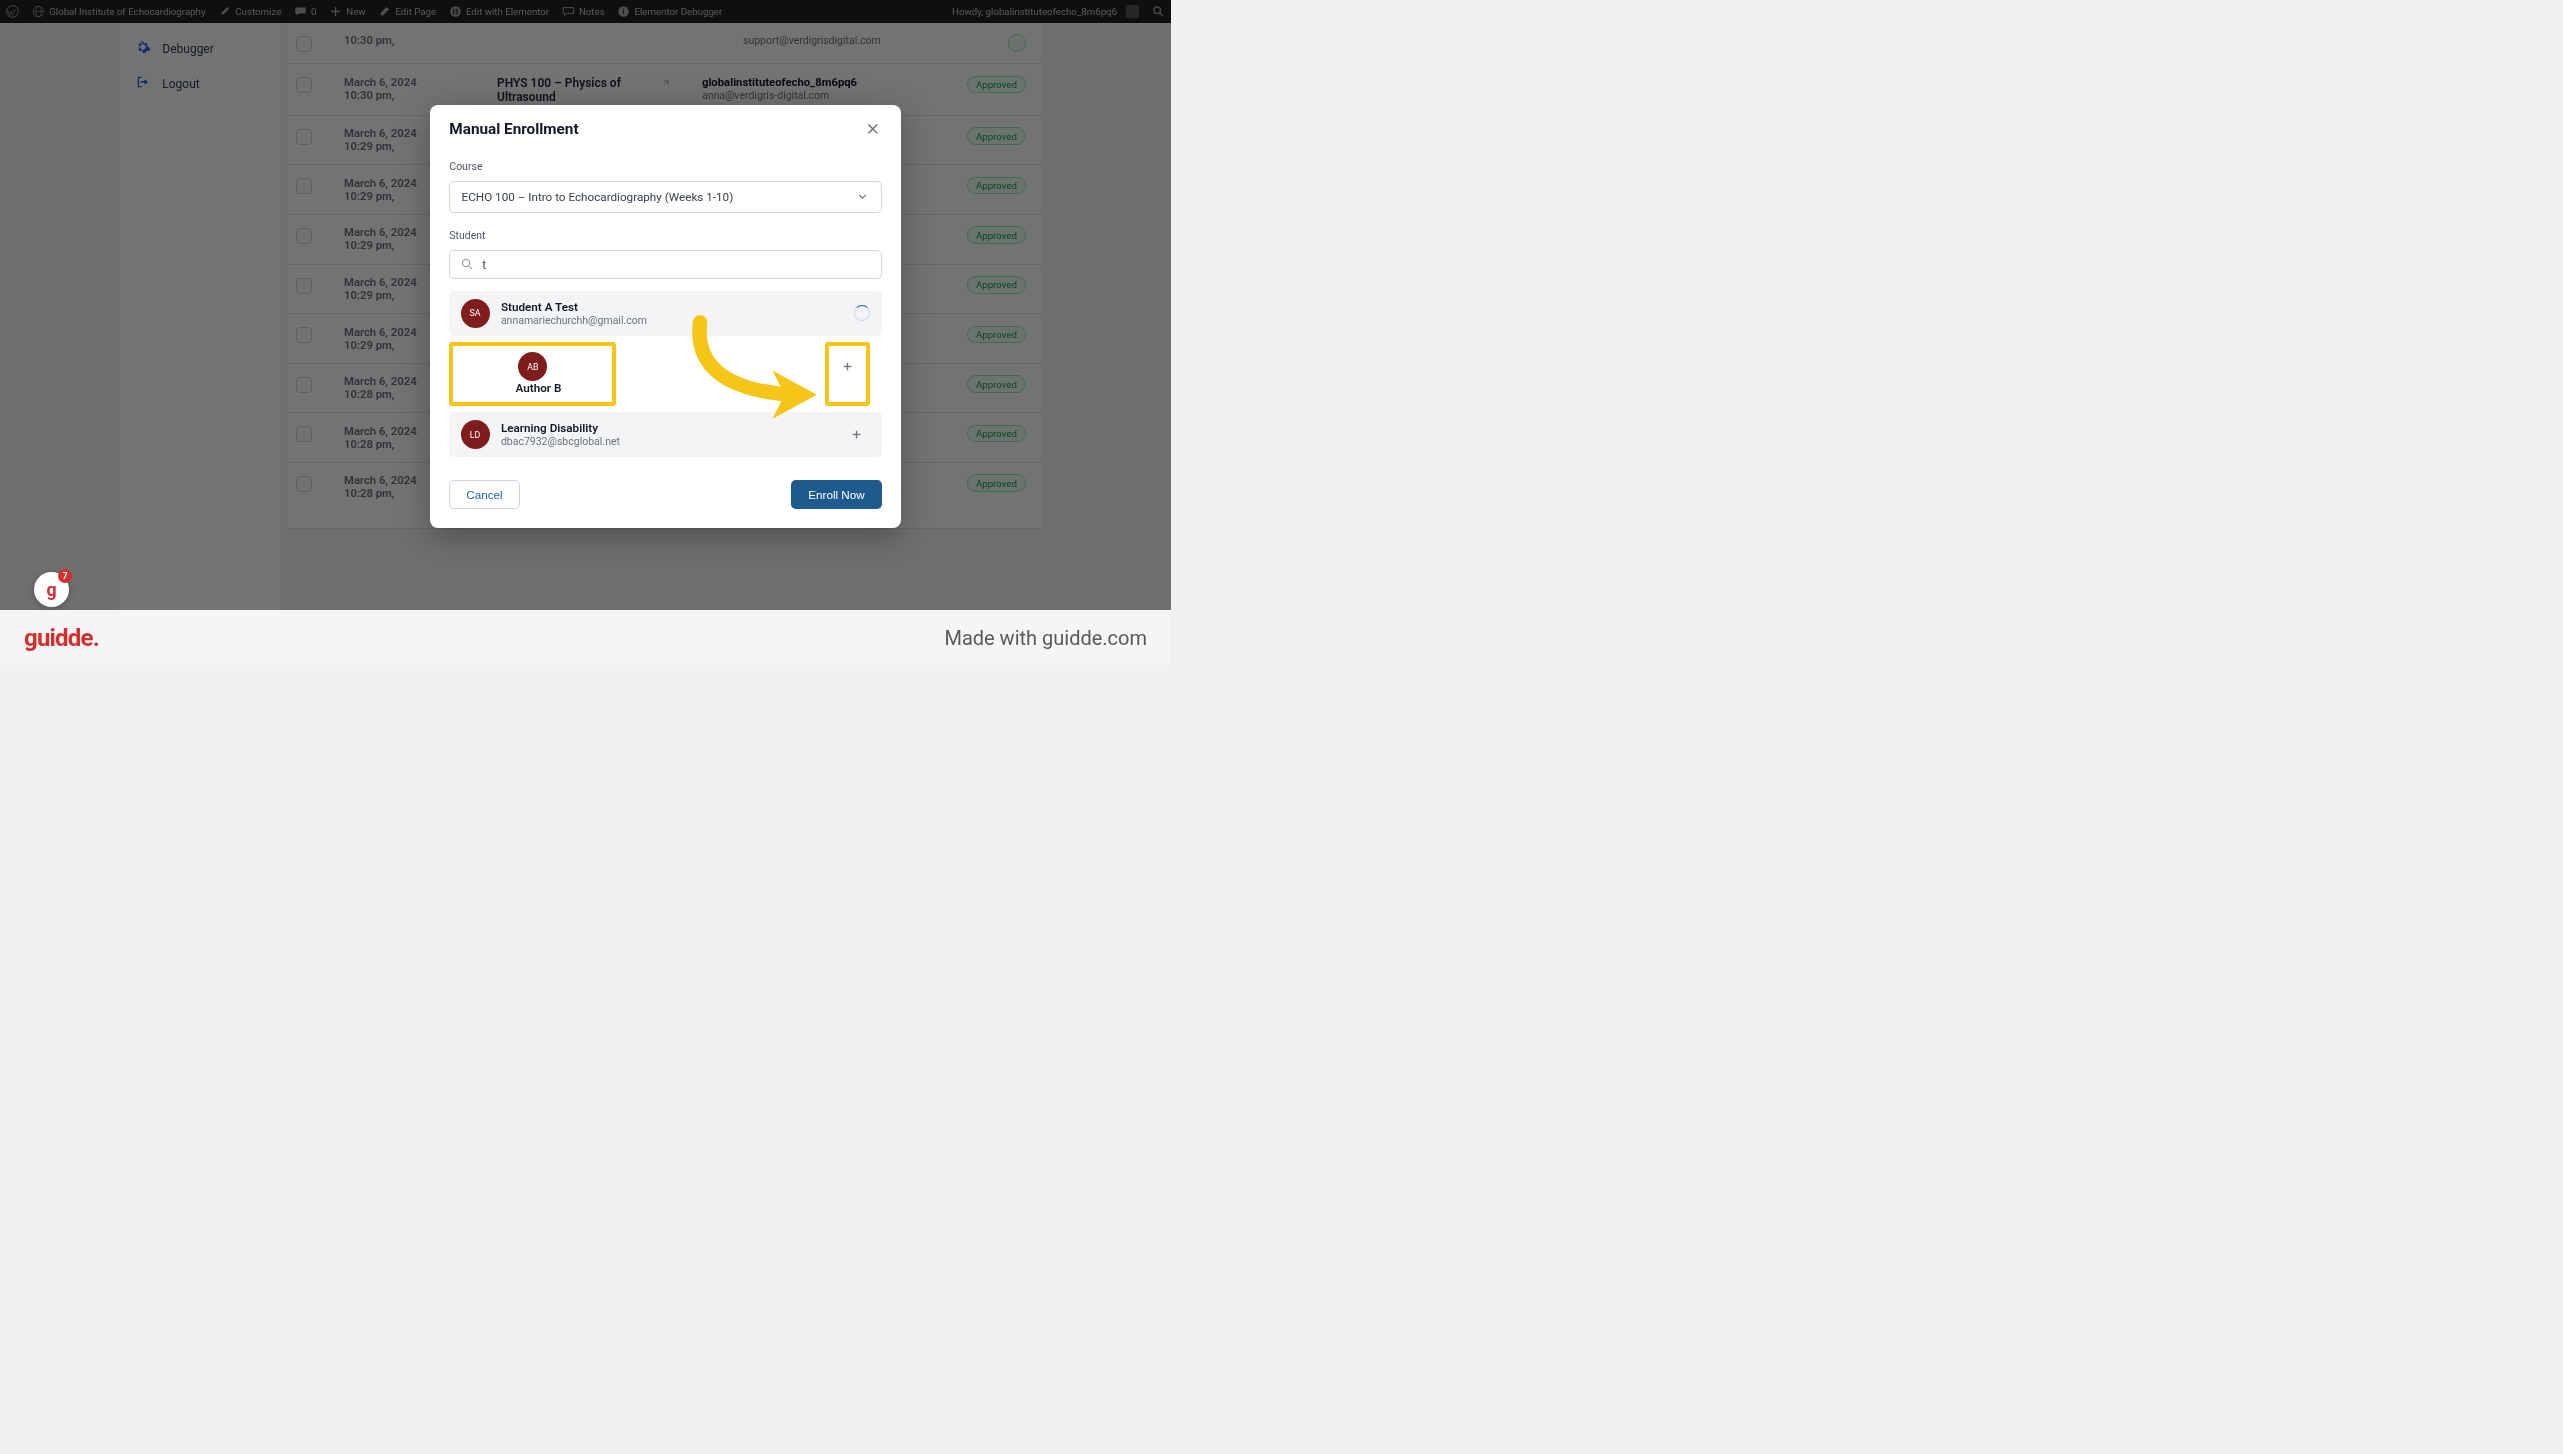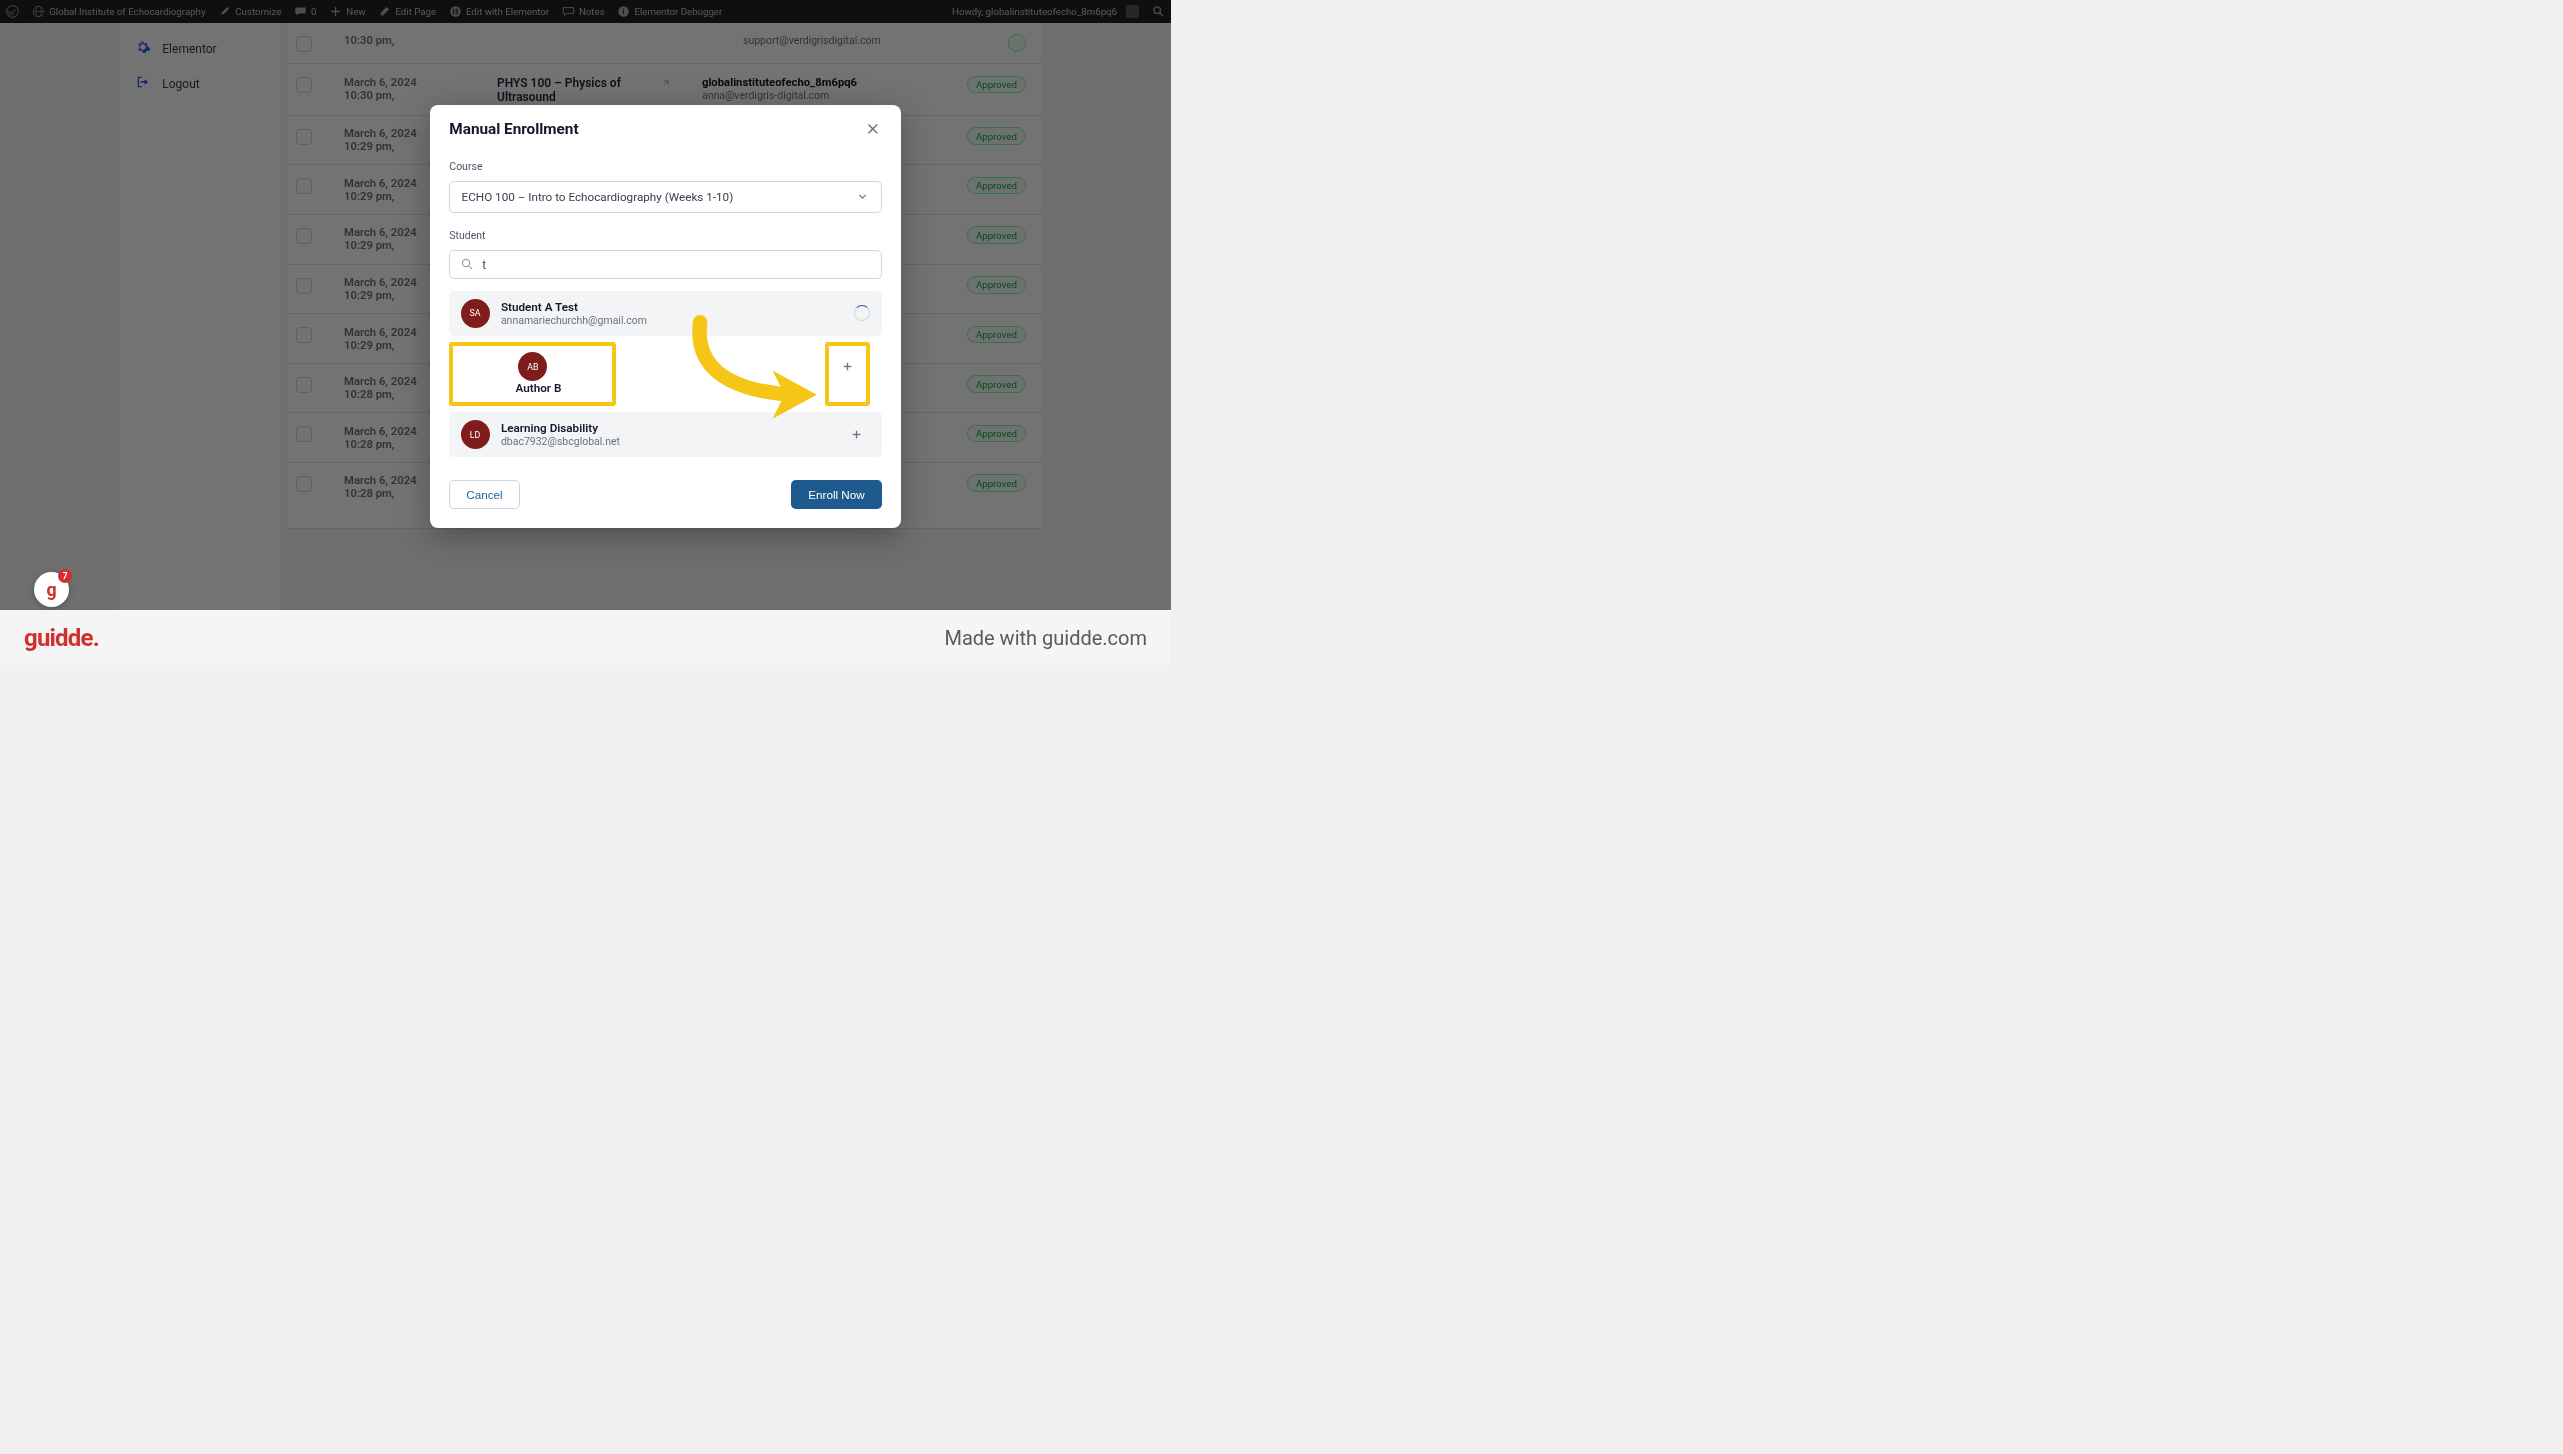--- a/index.html
+++ b/index.html
@@ -418,21 +418,21 @@
 
 <div class="page-content">
   <div class="left-gutter"></div>
   <div class="sidebar">
     <div class="sidebar-item">
       <span>
         <svg class="sidebar-icon" viewBox="0 0 24 24">
             <path d="M12 8a4 4 0 100 8 4 4 0 000-8zm9 4a7 7 0 01-.1 1.2l2 1.6-2 3.4-2.4-.8a7 7 0 01-2 1.2L16 21h-4l-.5-2.4a7 7 0 01-2-1.2l-2.4.8-2-3.4 2-1.6A7 7 0 017 12a7 7 0 01.1-1.2l-2-1.6 2-3.4 2.4.8a7 7 0 012-1.2L8 3h4l.5 2.4a7 7 0 012 1.2l2.4-.8 2 3.4-2 1.6A7 7 0 0121 12z"></path>
           </svg>
       </span>
-      <span>Elementor</span>
+      <span>Debugger</span>
     </div>
     <div class="sidebar-item">
       <span>
         <svg class="sidebar-icon logout-icon" viewBox="0 0 24 24">
             <path d="M10 4H4v16h6v-2H6V6h4V4zm4 4l6 4-6 4v-3H8v-2h6V8z"></path>
           </svg>
       </span>
       <span>Logout</span>
     </div>
   </div>

